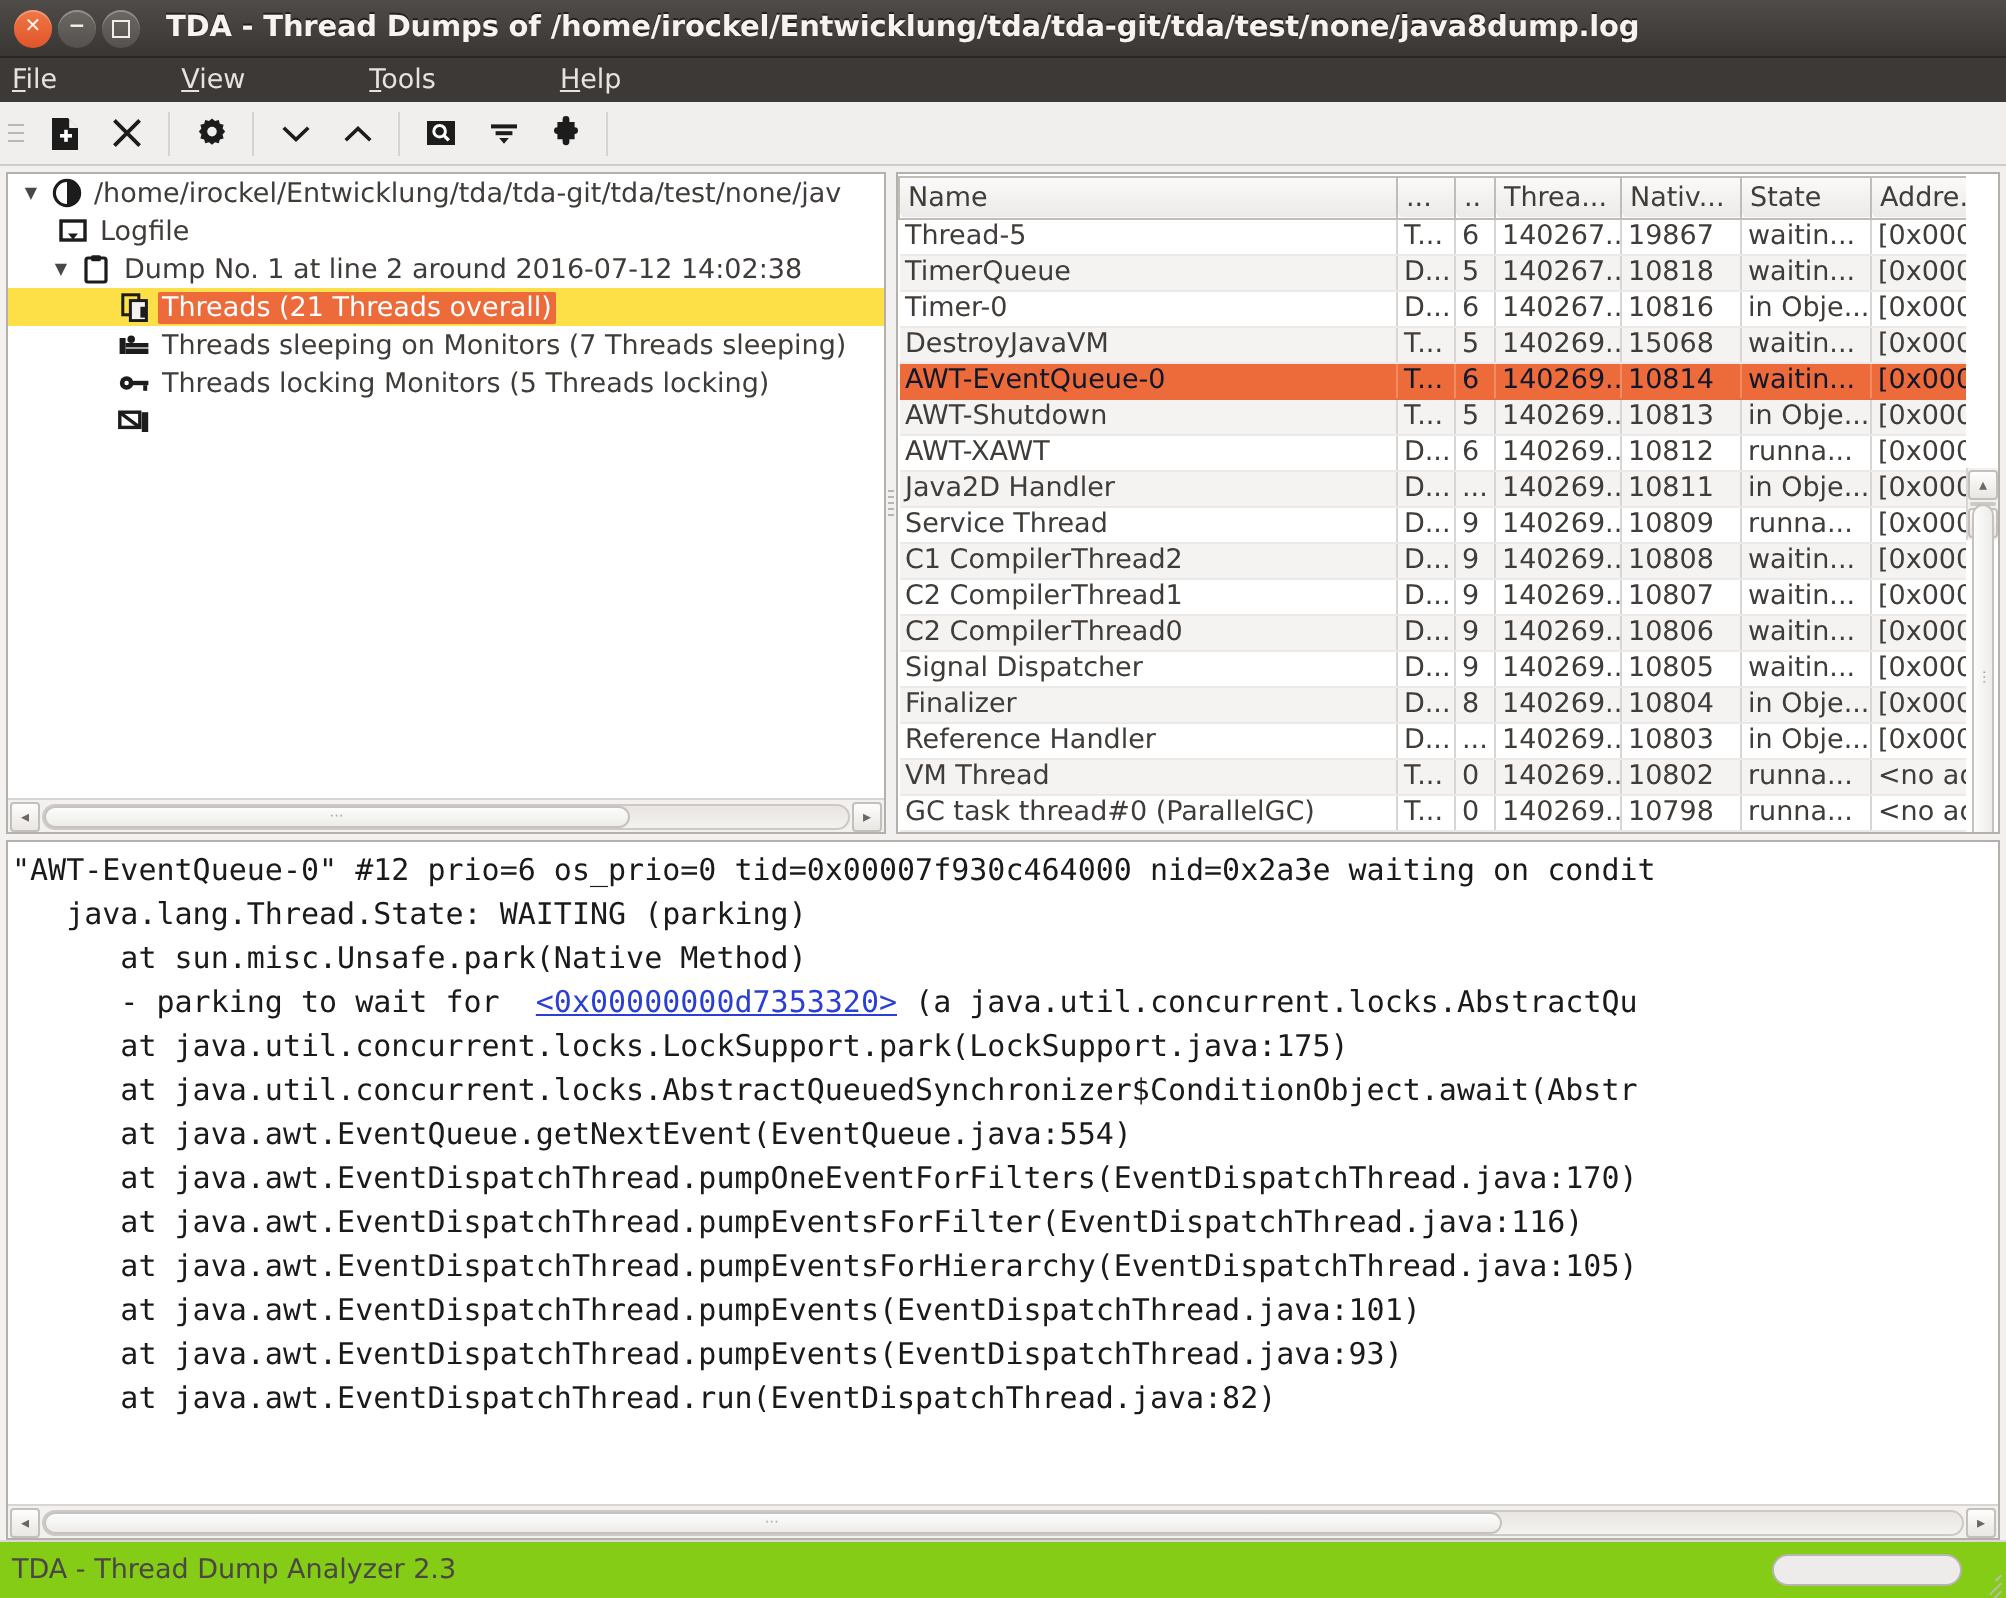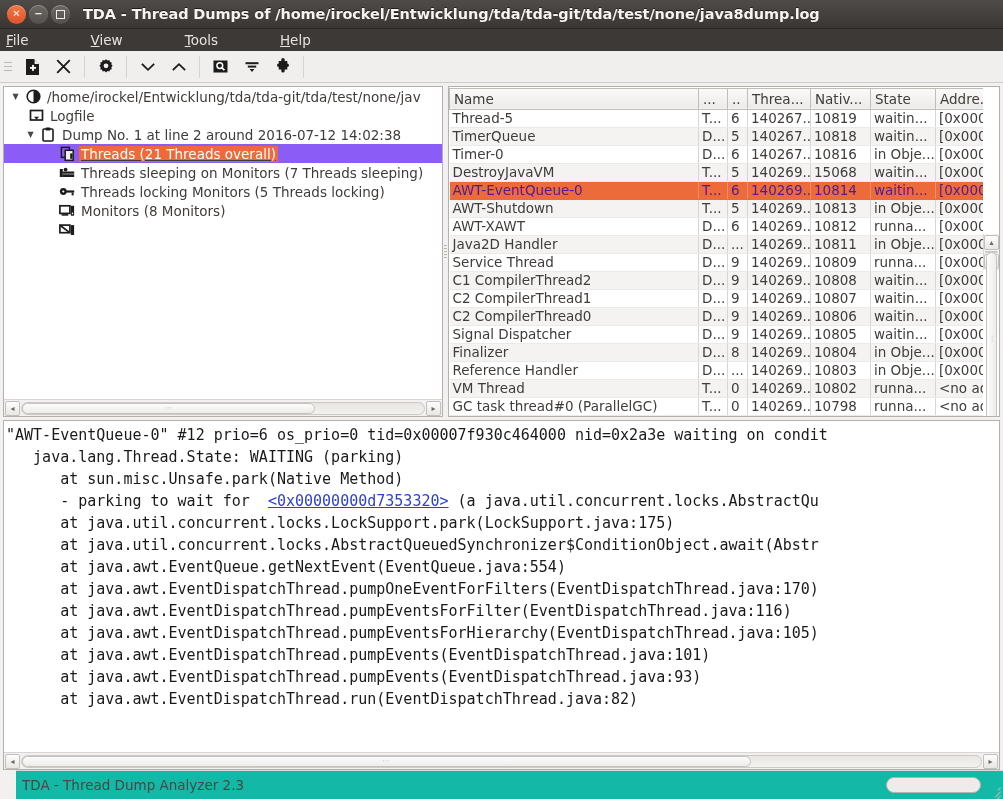--- a/index.html
+++ b/index.html
@@ -150,21 +150,21 @@
   .tree-row {
     height: 19px;
     display: flex;
     align-items: center;
     font-size: 13.5px;
     color: #3f3c39;
     white-space: nowrap;
     cursor: default;
     padding-left: 4px;
   }
-  .tree-row.selected-band { background: #8b5cf6; text-decoration: underline; }
+  .tree-row.selected-band { background: #fde047; }
   .twisty {
     width: 15px; flex: 0 0 15px; display: inline-flex;
     align-items: center; justify-content: center;
     font-size: 8px; color: #4a4744;
   }
   .tree-icon {
     width: 20px; flex: 0 0 20px; display: inline-flex;
     align-items: center; justify-content: center;
     margin-right: 2px;
   }
@@ -239,21 +239,21 @@
     border-right: 1px solid #d8d5d2;
     border-bottom: 1px solid #eceae8;
     padding: 0 3px;
     white-space: nowrap;
     overflow: hidden;
     color: #3f3c39;
     box-sizing: border-box;
     font-size: 13.5px;
   }
   table.threads tr.alt td { background: #f4f3f2; }
-  table.threads tr.sel td { background: #ed6a3a; color: #4c1d95; border-bottom-color:#ed6a3a; border-right-color:#e2apertura; }
+  table.threads tr.sel td { background: #ed6a3a; color: #0f172a; border-bottom-color:#ed6a3a; border-right-color:#e2apertura; }
   table.threads tr.sel td { border-right: 1px solid #f08c63; }
 
   .vscroll {
     flex: 0 0 16px; width: 16px;
     background: #f2f1f0;
     border-left: 1px solid #d9d5d2;
     display: flex; flex-direction: column; align-items: center;
     box-sizing: border-box;
   }
   .vsb-arrow {
@@ -307,28 +307,27 @@
     flex: 0 0 17px; height: 17px;
     background: #f2f1f0;
     border-top: 1px solid #d9d5d2;
     display: flex; align-items: center; box-sizing: border-box;
   }
 
   
   .statusbar {
     flex: 0 0 29px;
     height: 29px;
-    background: #14b8a6;
+    background: #84cc16;
     border-top: 1px solid #dcd8d5;
     display: flex;
     align-items: center;
     padding: 0 6px;
     box-sizing: border-box;
     position: relative;
-    margin-left: 16px;
   }
   .status-text { font-size: 13.5px; color: #4a4744; flex: 1 1 auto; }
   .mem-bar {
     width: 95px; height: 16px;
     border: 1px solid #b8b4b0;
     border-radius: 8px;
     background: #eeecea;
     overflow: hidden;
     margin-right: 16px;
     box-sizing: border-box;
@@ -512,31 +511,20 @@
             <svg width="16" height="13" viewBox="0 0 16 13">
                 <circle cx="4.3" cy="6.5" r="3.4" fill="#1c1c1c"></circle>
                 <circle cx="4.3" cy="6.5" r="1.1" fill="#ffffff"></circle>
                 <rect x="6.8" y="5.4" width="8.4" height="2.2" fill="#1c1c1c"></rect>
                 <rect x="12.6" y="7.6" width="2" height="2.8" fill="#1c1c1c"></rect>
               </svg>
           </span>
           <span class="tree-label">Threads locking Monitors (5 Threads locking)</span>
         </div>
 
-        <div class="tree-row" style="padding-left:53px">
-          <span class="tree-icon">
-            <svg width="16" height="13" viewBox="0 0 16 13">
-                <rect x="0.9" y="1.8" width="10" height="7.6" fill="none" stroke="#1c1c1c" stroke-width="1.7"></rect>
-                <rect x="2.6" y="10.1" width="6.6" height="1.6" fill="#1c1c1c"></rect>
-                <rect x="11.9" y="1.8" width="3.2" height="9.9" fill="#1c1c1c"></rect>
-                <rect x="12.9" y="8.6" width="1.2" height="1.6" fill="#ffffff"></rect>
-              </svg>
-          </span>
-          <span class="tree-label">Monitors (8 Monitors)</span>
-        </div>
 
         <div class="tree-row" style="padding-left:53px">
           <span class="tree-icon">
             <svg width="16" height="14" viewBox="0 0 16 14">
                 <rect x="0.9" y="2.1" width="10" height="7.6" fill="none" stroke="#1c1c1c" stroke-width="1.7"></rect>
                 <path d="M1 2.3 L10.7 9.6" stroke="#1c1c1c" stroke-width="1.7"></path>
                 <rect x="11.9" y="2.1" width="3.2" height="9.9" fill="#1c1c1c"></rect>
               </svg>
           </span>
         </div>
@@ -579,21 +567,21 @@
                 <th>State</th>
                 <th>Addre...</th>
               </tr>
             </thead>
             <tbody id="threads-body">
                 <tr>
                   <td>Thread-5</td>
                   <td>T...</td>
                   <td>6</td>
                   <td>140267...</td>
-                  <td>10819</td>
+                  <td>19867</td>
                   <td>waitin...</td>
                   <td>[0x000...</td>
                 </tr>
                 <tr class="alt">
                   <td>TimerQueue</td>
                   <td>D...</td>
                   <td>5</td>
                   <td>140267...</td>
                   <td>10818</td>
                   <td>waitin...</td>

